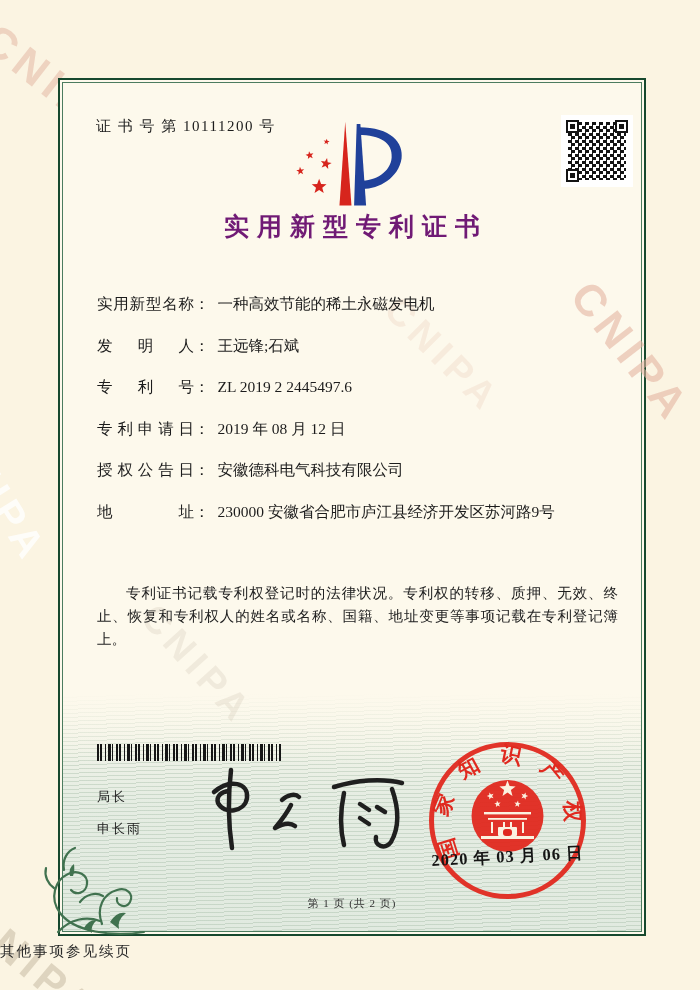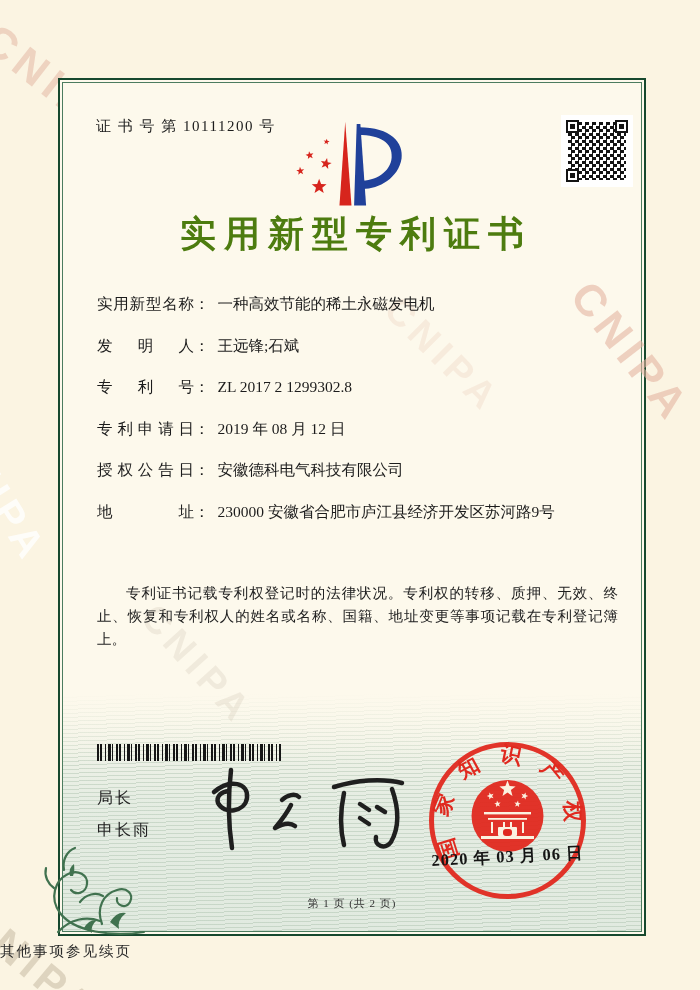--- a/index.html
+++ b/index.html
@@ -45,40 +45,40 @@
   .qr-cells{
     position:absolute; inset:2px;
     background:repeating-conic-gradient(#141414 0% 25%, transparent 0% 50%);
     background-size:7px 7px;
   }
   .finder{position:absolute; width:13px; height:13px; border:2.5px solid #141414; background:#fff; box-sizing:border-box;}
   .finder::after{content:""; position:absolute; inset:2px; background:#141414;}
   .f-tl{left:0;top:0;} .f-tr{right:0;top:0;} .f-bl{left:0;bottom:0;}
   .title{
     position:absolute; left:0; right:0; top:130px; text-align:center;
-    font-size:36px; font-weight:bold; letter-spacing:8px; text-indent:8px; color:#4d7c0f;font-family:Liberation Serif, serif;
+    font-size:25px; font-weight:bold; letter-spacing:8px; text-indent:8px; color:#701a75;font-family:Liberation Serif, serif;
   }
   
   .fields{position:absolute; left:37px; top:214px; width:522px; font-size:15.5px; font-weight:normal;}
   .frow{position:relative; height:41.5px; line-height:20px; white-space:nowrap;}
   .flabel{display:inline-block; width:97px; text-align:justify; text-align-last:justify; vertical-align:top;}
   .fcolon{margin-right:8px;}
   .grant2{position:absolute; left:251px; top:0;}
   
   .paras{position:absolute; left:37px; top:502px; width:521px; font-size:14.5px; line-height:23px; text-align:justify; color:#222;}
   .paras p{margin:0; text-indent:2em;}
   
   .barcode{
     position:absolute; left:37px; top:664px; width:184px; height:17px;
     background:repeating-linear-gradient(90deg,
       #161616 0 2px, transparent 2px 3px, #161616 3px 5px, transparent 5px 8px,
       #161616 8px 9px,  transparent 9px 11px, #161616 11px 14px, transparent 14px 15px,
       #161616 15px 16px, transparent 16px 19px);
   }
-  .dir{position:absolute; left:37px; font-family:"Liberation Sans","DejaVu Sans",sans-serif; font-size:16px; color:#222; letter-spacing:2px;}
+  .dir{position:absolute; left:37px; font-family:"Liberation Sans","DejaVu Sans",sans-serif; font-size:13px; color:#222; letter-spacing:2px;}
   .dir-title{top:708px;} .dir-name{top:740px;}
   .sig{position:absolute; left:126px; top:676px;}
   .seal{position:absolute; left:365px; top:658px;}
   .seal-date{
     position:absolute; left:366px; top:766px; width:163px; text-align:center;
     font-size:16.5px; font-weight:bold; color:#151515; letter-spacing:1px;
     transform:rotate(-3deg); white-space:nowrap;
   }
   .page-num{position:absolute; left:0; right:0; top:816px; text-align:center; font-size:11px; color:#333; letter-spacing:1px;}
   
@@ -127,21 +127,21 @@
       <div class="title">实用新型专利证书</div>
 
       <div class="fields">
         <div class="frow">
           <span class="flabel">实用新型名称</span><span class="fcolon">：</span><span class="fvalue">一种高效节能的稀土永磁发电机</span>
         </div>
         <div class="frow">
           <span class="flabel">发明人</span><span class="fcolon">：</span><span class="fvalue">王远锋;石斌</span>
         </div>
         <div class="frow">
-          <span class="flabel">专利号</span><span class="fcolon">：</span><span class="fvalue">ZL 2017 2 1299302.8</span>
+          <span class="flabel">专利号</span><span class="fcolon">：</span><span class="fvalue">ZL 2019 2 2445497.6</span>
         </div>
         <div class="frow">
           <span class="flabel">专利申请日</span><span class="fcolon">：</span><span class="fvalue">2019 年 08 月 12 日</span>
         </div>
         <div class="frow">
           <span class="flabel">授权公告日</span><span class="fcolon">：</span><span class="fvalue">安徽德科电气科技有限公司</span>
         </div>
         <div class="frow">
           <span class="flabel">地址</span><span class="fcolon"></span><span class="fcolon" style="margin-left:-8px">：</span><span class="fvalue">230000 安徽省合肥市庐江县经济开发区苏河路9号</span>
         </div>

